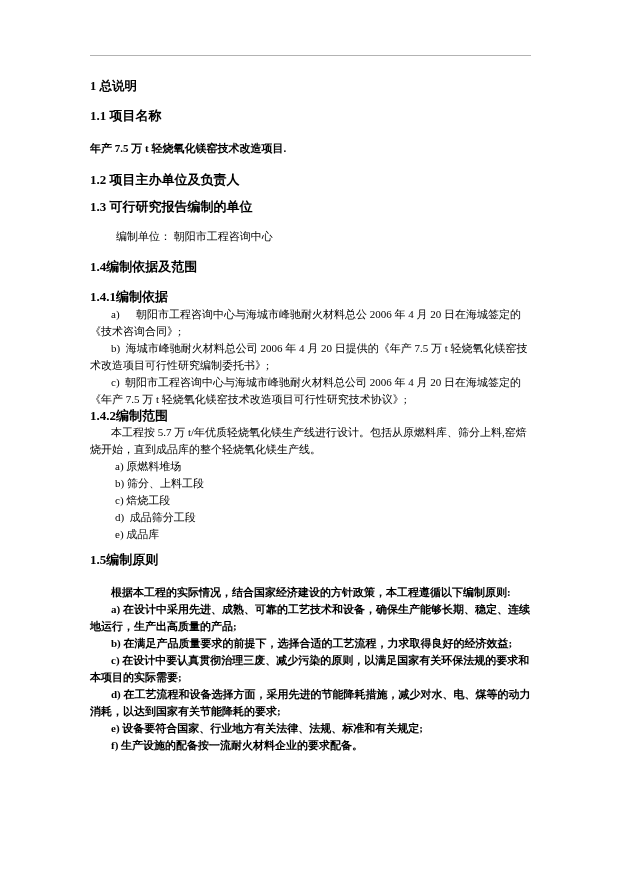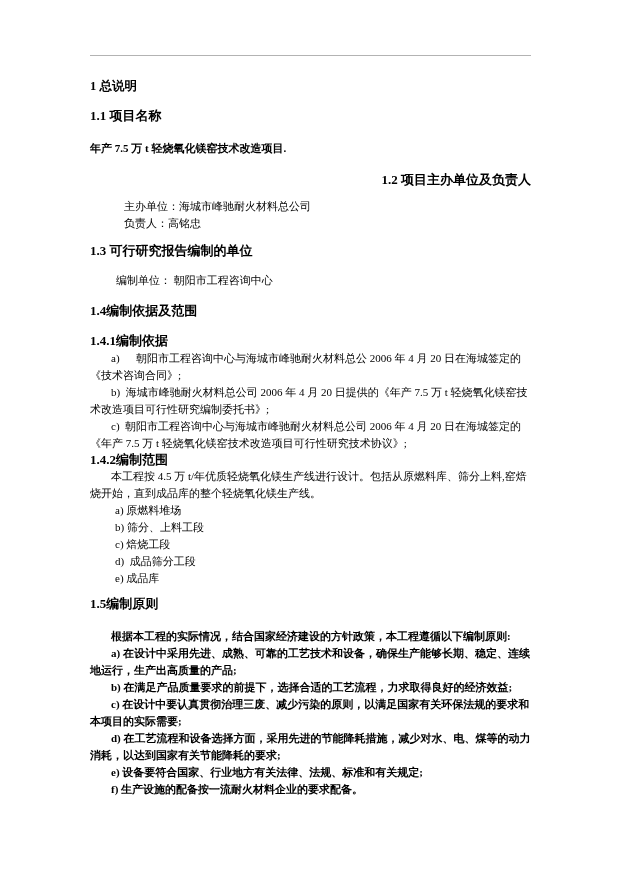--- a/index.html
+++ b/index.html
@@ -38,21 +38,21 @@
     white-space: pre-wrap;
   }
   .line, .para, .list-item {
     font-size: 11px;
     line-height: 17px;
     white-space: pre-wrap;
   }
   .para { text-indent: 21px; }
   .mt-22 { margin-top: 22px; }
   .mt-16 { margin-top: 16px; font-weight: bold; }
-  .mt-15 { margin-top: 15px; text-align: right; }
+  .mt-15 { margin-top: 15px; }
   .mt-14 { margin-top: 14px; }
   .mt-13 { margin-top: 13px; }
   .mt-11 { margin-top: 11px; }
   .mt-10 { margin-top: 10px; }
   .mt-9  { margin-top: 9px; }
   .mt-1  { margin-top: 1px; }
   .ind-34 { padding-left: 34px; }
   .ind-26 { padding-left: 26px; }
   .ind-25 { padding-left: 25px; }
 </style>
@@ -63,39 +63,35 @@
   <div class="content">
 
     <div class="header-rule"></div>
 
     <div class="h1 mt-22">1 总说明</div>
 
     <div class="h2 mt-14">1.1 项目名称</div>
     <div class="line mt-16">年产 7.5 万 t 轻烧氧化镁窑技术改造项目.</div>
 
     <div class="h2 mt-15">1.2 项目主办单位及负责人</div>
-    <div class="mt-10 ind-34">
-      <div class="line">主办单位：海城市峰驰耐火材料总公司</div>
-      <div class="line">负责人：高铭忠</div>
-    </div>
 
     <div class="h2 mt-11">1.3 可行研究报告编制的单位</div>
     <div class="line mt-13 ind-26">编制单位： 朝阳市工程咨询中心</div>
 
     <div class="h2 mt-14">1.4编制依据及范围</div>
 
     <div class="h3 mt-14">1.4.1编制依据</div>
     <div class="mt-1">
       <div class="para">a)      朝阳市工程咨询中心与海城市峰驰耐火材料总公 2006 年 4 月 20 日在海城签定的《技术咨询合同》;</div>
       <div class="para">b)  海城市峰驰耐火材料总公司 2006 年 4 月 20 日提供的《年产 7.5 万 t 轻烧氧化镁窑技术改造项目可行性研究编制委托书》;</div>
       <div class="para">c)  朝阳市工程咨询中心与海城市峰驰耐火材料总公司 2006 年 4 月 20 日在海城签定的《年产 7.5 万 t 轻烧氧化镁窑技术改造项目可行性研究技术协议》;</div>
     </div>
 
     <div class="h3">1.4.2编制范围</div>
-    <div class="para">本工程按 4.5 万 t/年优质轻烧氧化镁生产线进行设计。包括从原燃料库、筛分上料,窑焙烧开始，直到成品库的整个轻烧氧化镁生产线。</div>
+    <div class="para">本工程按 5.7 万 t/年优质轻烧氧化镁生产线进行设计。包括从原燃料库、筛分上料,窑焙烧开始，直到成品库的整个轻烧氧化镁生产线。</div>
     <div class="ind-25">
       <div class="list-item">a) 原燃料堆场</div>
       <div class="list-item">b) 筛分、上料工段</div>
       <div class="list-item">c) 焙烧工段</div>
       <div class="list-item">d)  成品筛分工段</div>
       <div class="list-item">e) 成品库</div>
     </div>
 
     <div class="h2 mt-9">1.5编制原则</div>
     <div class="mt-16">

